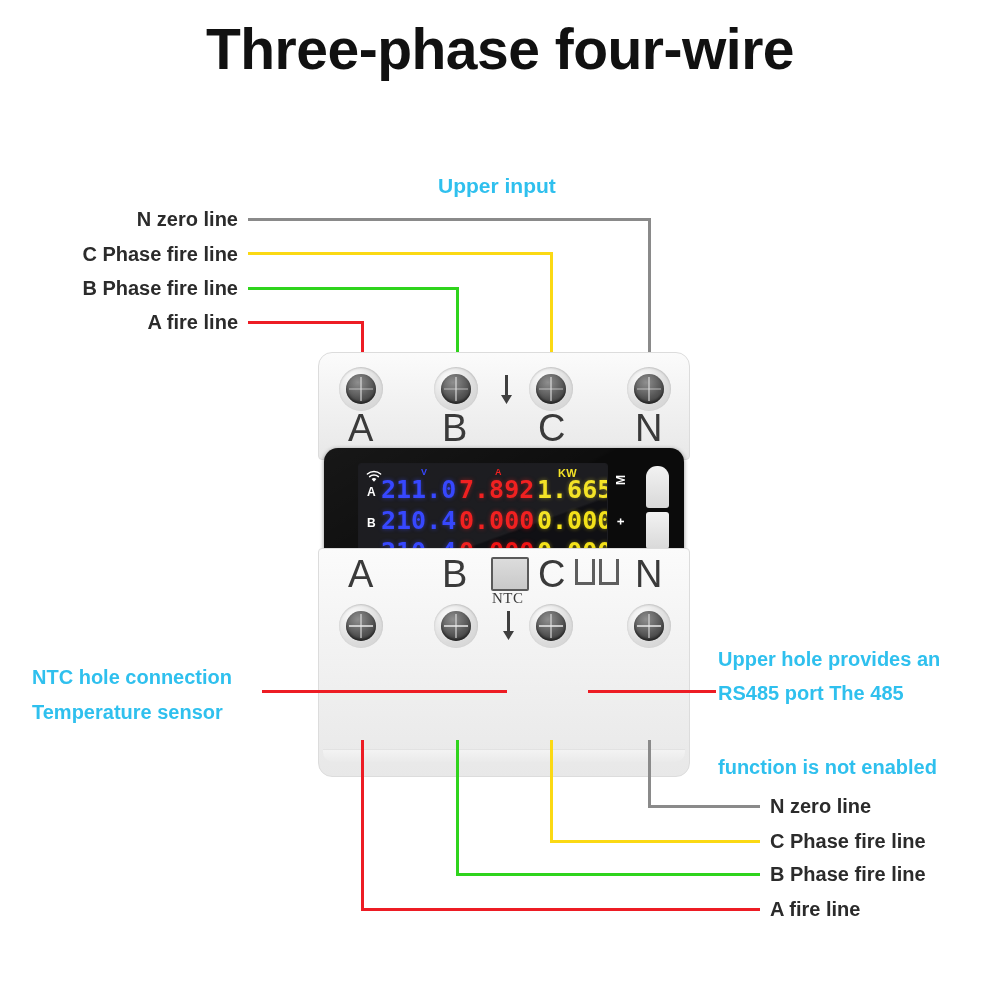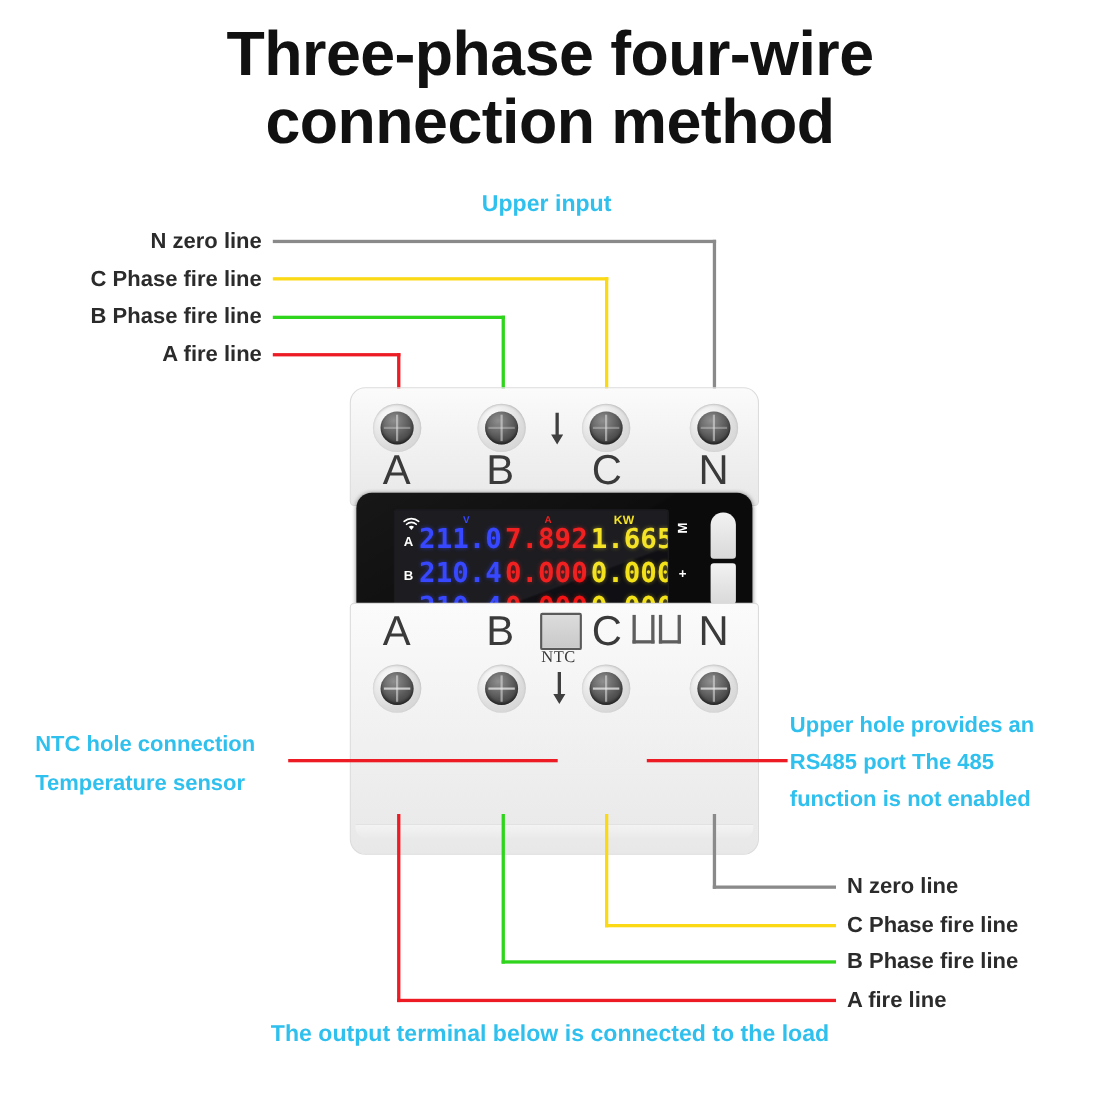--- a/index.html
+++ b/index.html
@@ -148,21 +148,20 @@
   .rs485{position:absolute;width:46px;height:28px;}
   .rs485 b{position:absolute;background:#5e5e5e;display:block;}
 </style>
 </head>
 <body>
 
 <div class="stage">
 
   <div class="title">
     <span>Three-phase four-wire</span>
-    <span>connection method</span>
   </div>
 
   <div class="lbl cy" style="left:438px;top:174px;font-size:21px;">Upper input</div>
 
   <div class="lbl r" style="left:0px;top:208px;width:238px;">N zero line</div>
   <div class="lbl r" style="left:0px;top:243px;width:238px;">C Phase fire line</div>
   <div class="lbl r" style="left:0px;top:277px;width:238px;">B Phase fire line</div>
   <div class="lbl r" style="left:0px;top:311px;width:238px;">A fire line</div>
 
   <div class="w h gray" style="left:248px;top:218px;width:403px;"></div>
@@ -302,34 +301,33 @@
   </div>
 
   <div class="w h red" style="left:262px;top:690px;width:245px;"></div>
   <div class="w h red" style="left:588px;top:690px;width:128px;"></div>
 
   <div class="lbl cy" style="left:32px;top:666px;text-align:center;">NTC hole connection</div>
   <div class="lbl cy" style="left:32px;top:701px;">Temperature sensor</div>
 
   <div class="lbl cy" style="left:718px;top:648px;">Upper hole provides an</div>
   <div class="lbl cy" style="left:718px;top:682px;">RS485 port The 485</div>
-  <div class="lbl cy" style="left:718px;top:716px;">function is not enabled</div>
+  <div class="lbl cy" style="left:718px;top:756px;">function is not enabled</div>
 
   <div class="w v gray" style="left:648px;top:740px;height:68px;"></div>
   <div class="w h gray" style="left:648px;top:805px;width:112px;"></div>
 
   <div class="w v yellow" style="left:550px;top:740px;height:103px;"></div>
   <div class="w h yellow" style="left:550px;top:840px;width:210px;"></div>
 
   <div class="w v green" style="left:456px;top:740px;height:136px;"></div>
   <div class="w h green" style="left:456px;top:873px;width:304px;"></div>
 
   <div class="w v red" style="left:361px;top:740px;height:171px;"></div>
   <div class="w h red" style="left:361px;top:908px;width:399px;"></div>
 
   <div class="lbl" style="left:770px;top:795px;">N zero line</div>
   <div class="lbl" style="left:770px;top:830px;">C Phase fire line</div>
   <div class="lbl" style="left:770px;top:863px;">B Phase fire line</div>
   <div class="lbl" style="left:770px;top:898px;">A fire line</div>
 
-  <div class="lbl cy" style="left:0px;top:928px;width:1000px;text-align:center;font-size:21px;">The output terminal below is connected to the load</div>
 
 </div>
 
 </body></html>

